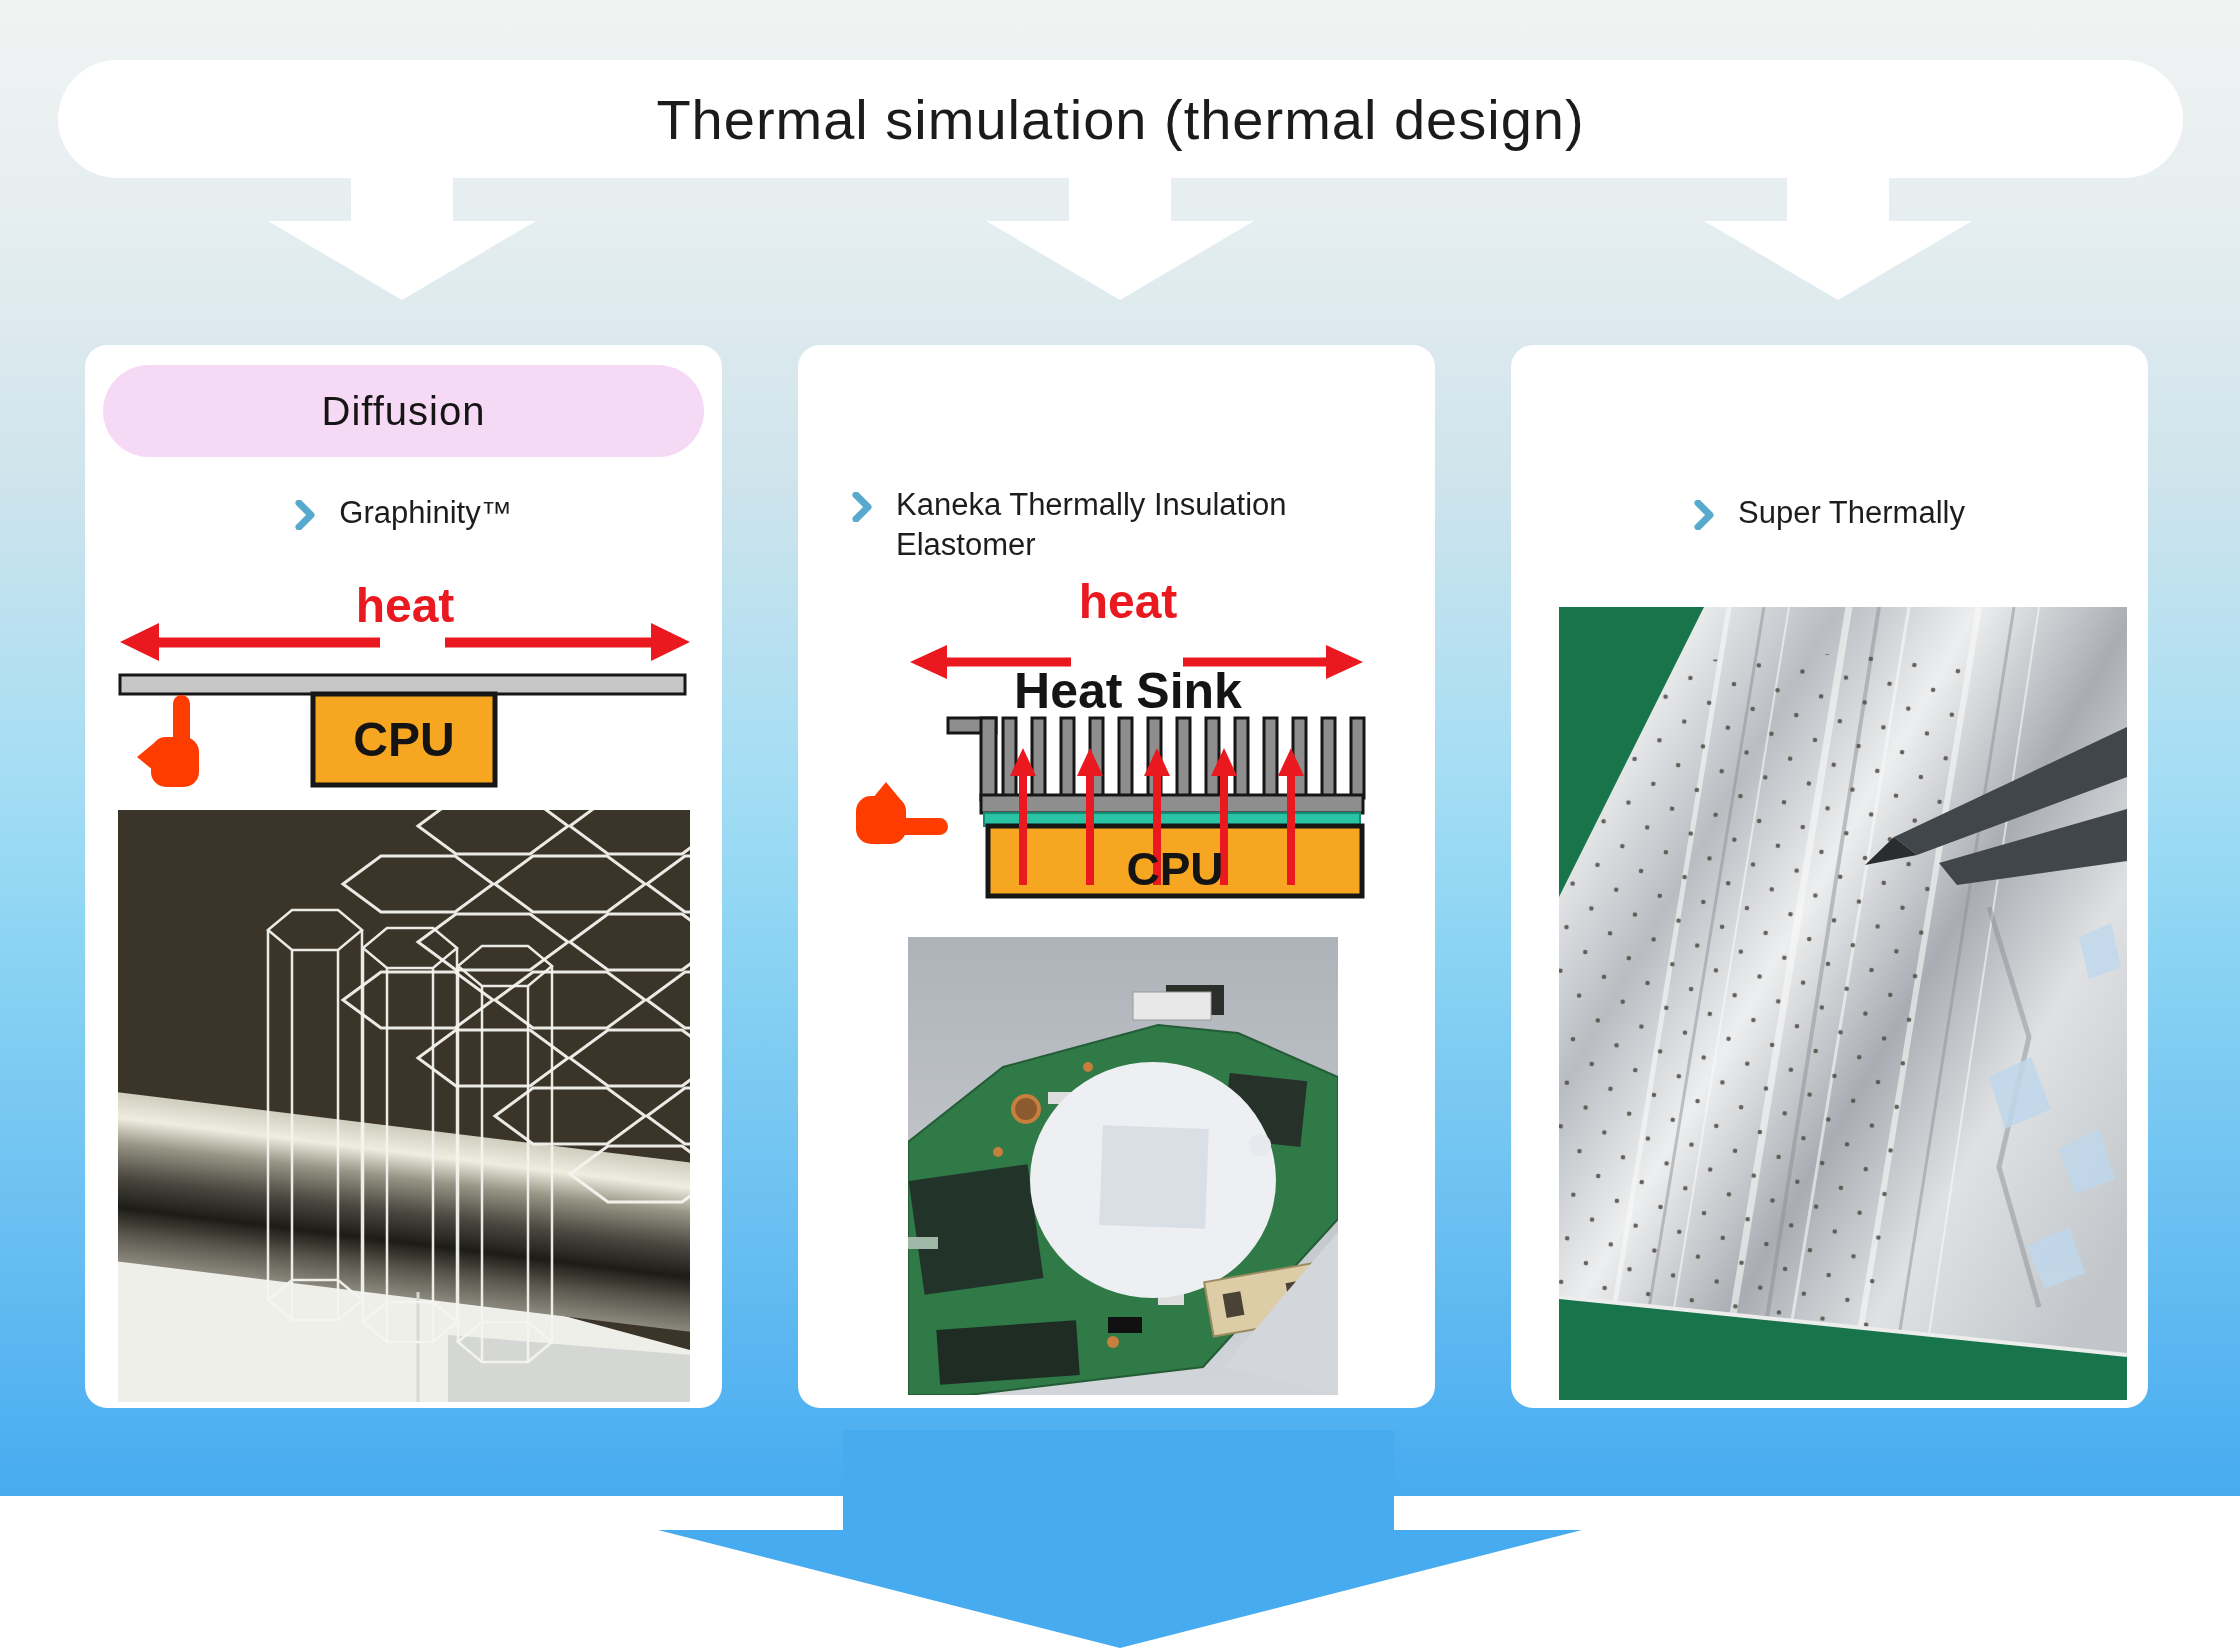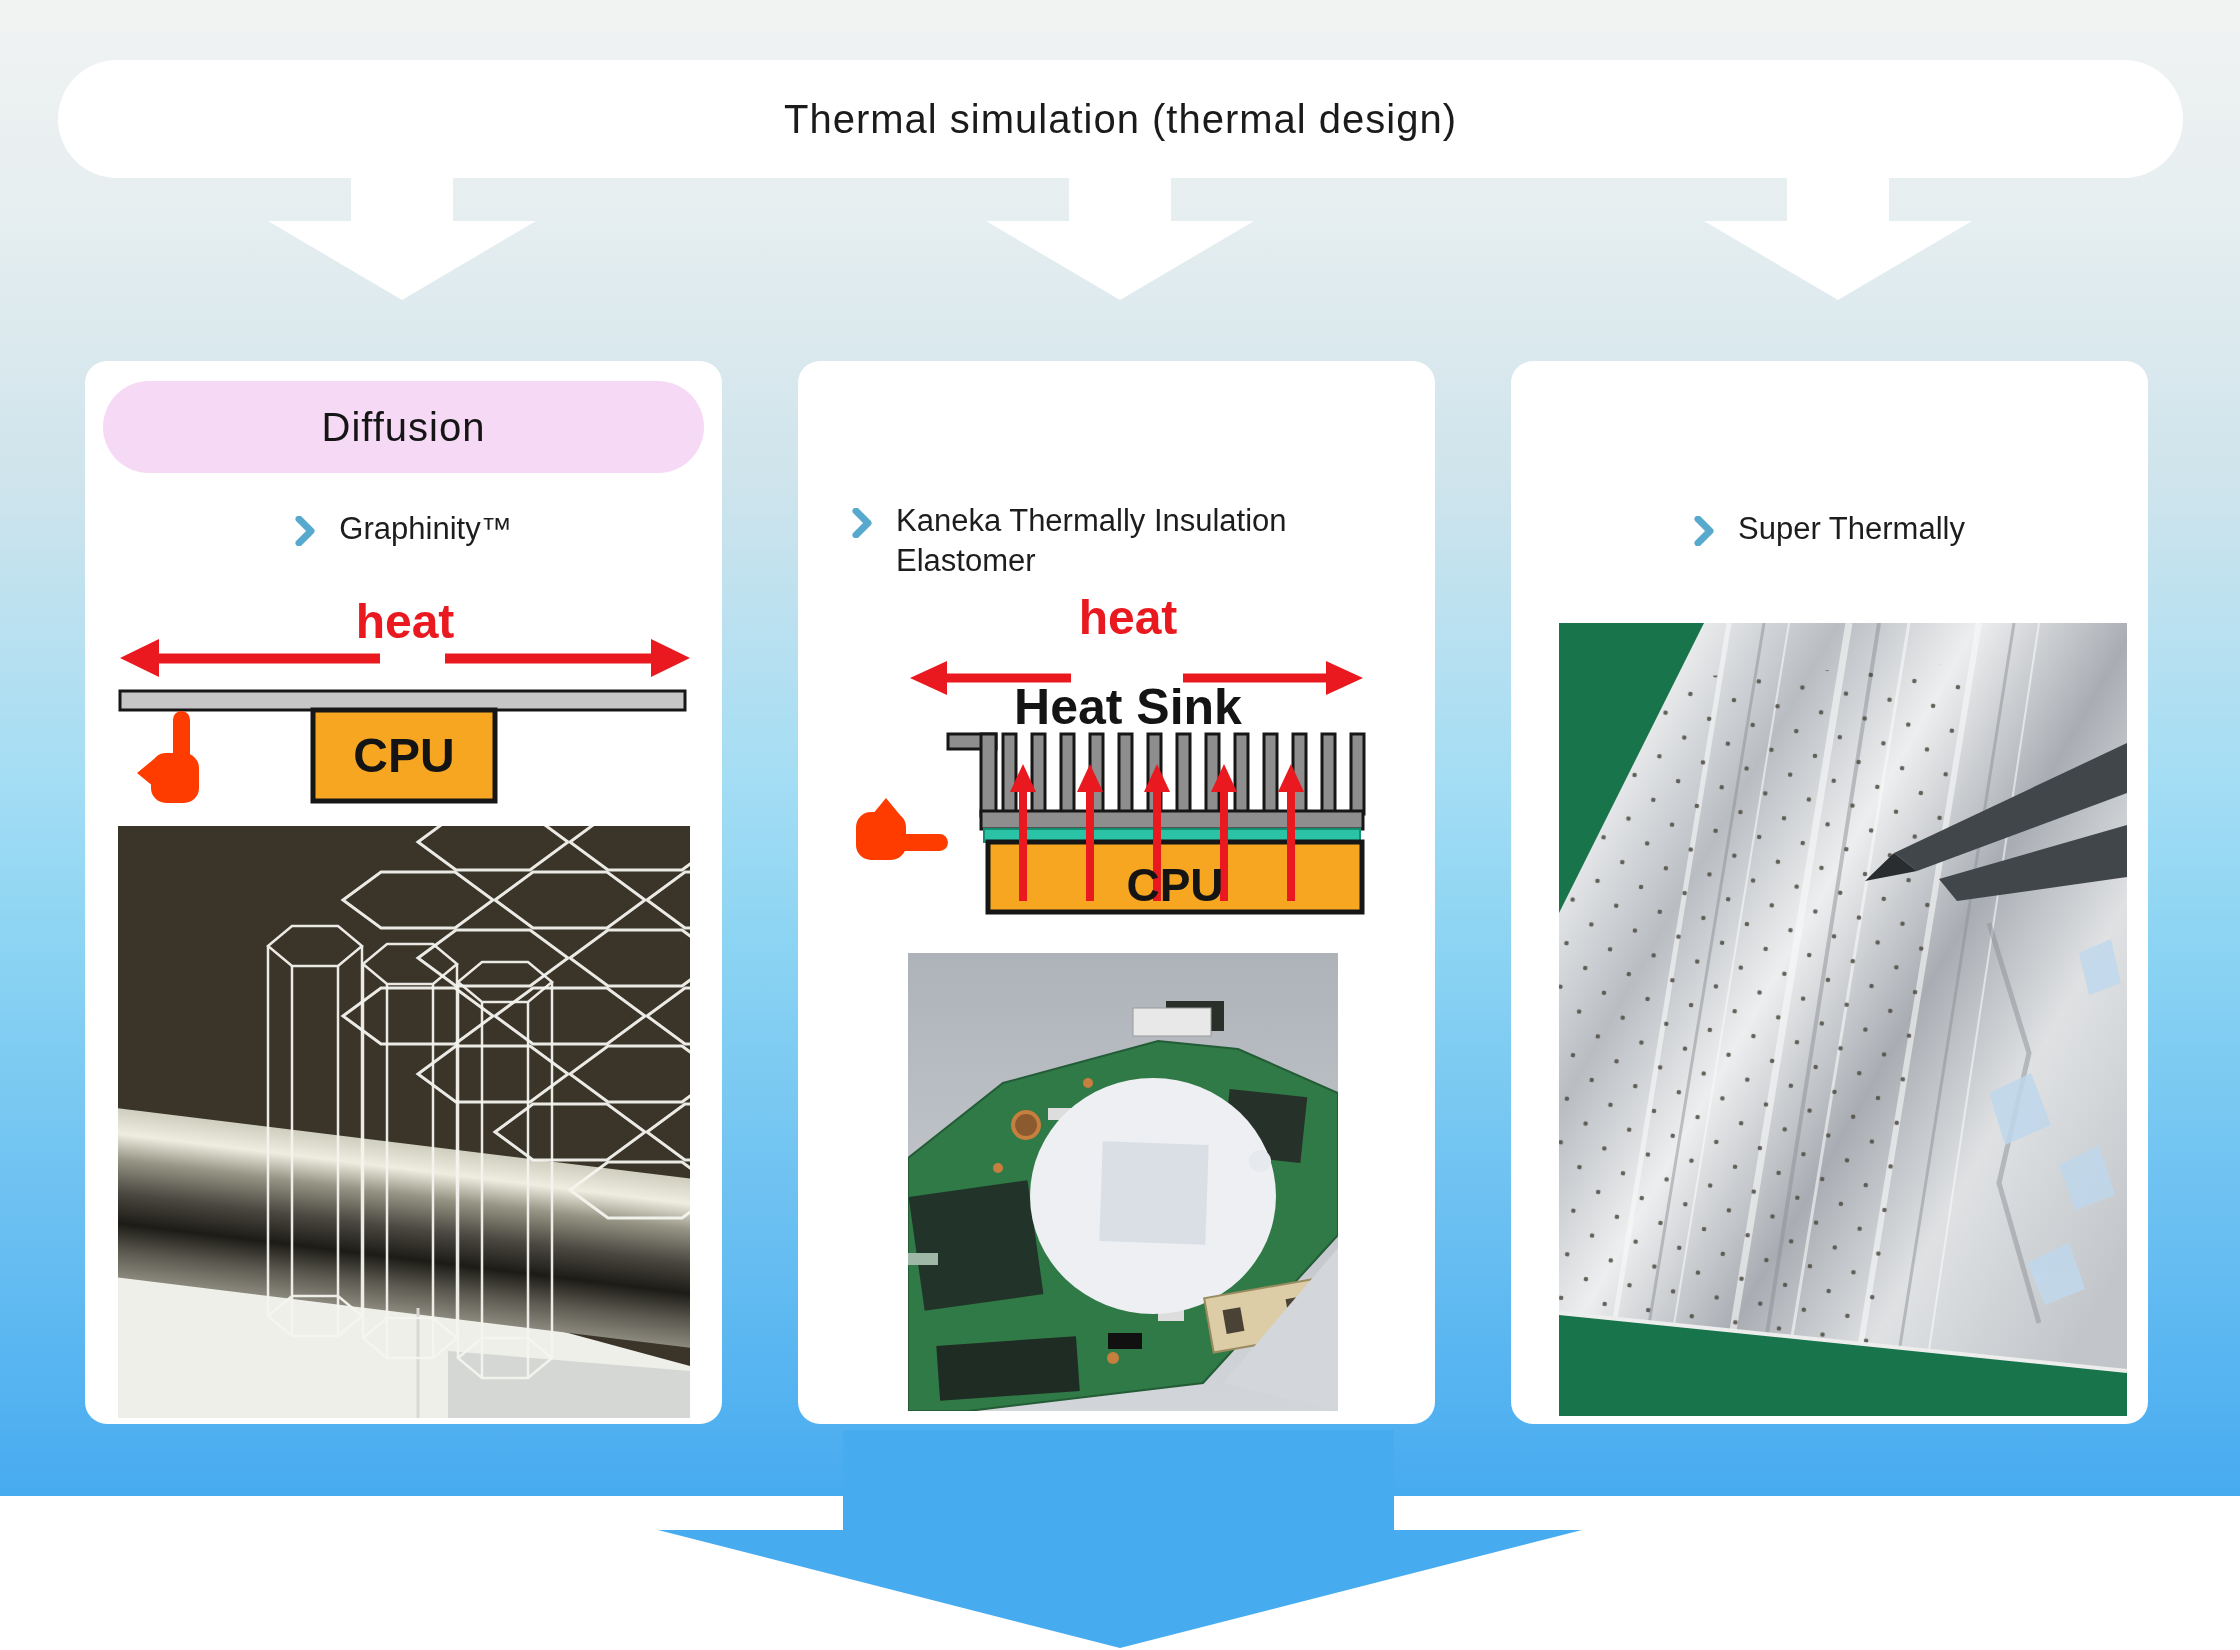--- a/index.html
+++ b/index.html
@@ -8,28 +8,28 @@
     font-family:"Liberation Sans","DejaVu Sans",sans-serif;background:#ffffff;
   }
   .bg-grad{
     position:absolute;left:0;top:0;width:2240px;height:1496px;
     background:linear-gradient(180deg,#f1f3f2 0%,#e6eef0 14%,#cfe4ec 32%,#a4ddf4 52%,#8ed5f3 62%,#64bcf1 85%,#47abf0 100%);
   }
   .banner{
     position:absolute;left:58px;top:60px;width:2125px;height:118px;border-radius:60px;
     background:#ffffff;display:flex;align-items:center;justify-content:center;
   }
-  .banner-title{font-size:40px;font-weight:500;color:#1b1b1b;letter-spacing:1px;}
+  .banner-title{font-size:56px;font-weight:500;color:#1b1b1b;letter-spacing:1px;}
   .tarrow-shaft{position:absolute;top:178px;width:102px;height:44px;background:#ffffff;}
   .tarrow-head{
     position:absolute;top:221px;width:0;height:0;
     border-left:134px solid transparent;border-right:134px solid transparent;border-top:79px solid #ffffff;
   }
   .card{
-    position:absolute;top:345px;width:637px;height:1063px;background:#ffffff;border-radius:22px;margin-top:16px;
+    position:absolute;top:345px;width:637px;height:1063px;background:#ffffff;border-radius:22px;
   }
   .card1{left:85px}.card2{left:798px}.card3{left:1511px}
   .pill{
     position:absolute;left:18px;top:20px;width:601px;height:92px;border-radius:46px;
     background:#f6d9f4;display:flex;align-items:center;justify-content:center;
   }
   .pill-label{font-size:40px;font-weight:500;color:#151515;letter-spacing:1px;}
   .bullet-row{
     position:absolute;top:148px;left:0;right:0;
     display:flex;justify-content:center;align-items:flex-start;gap:24px;

